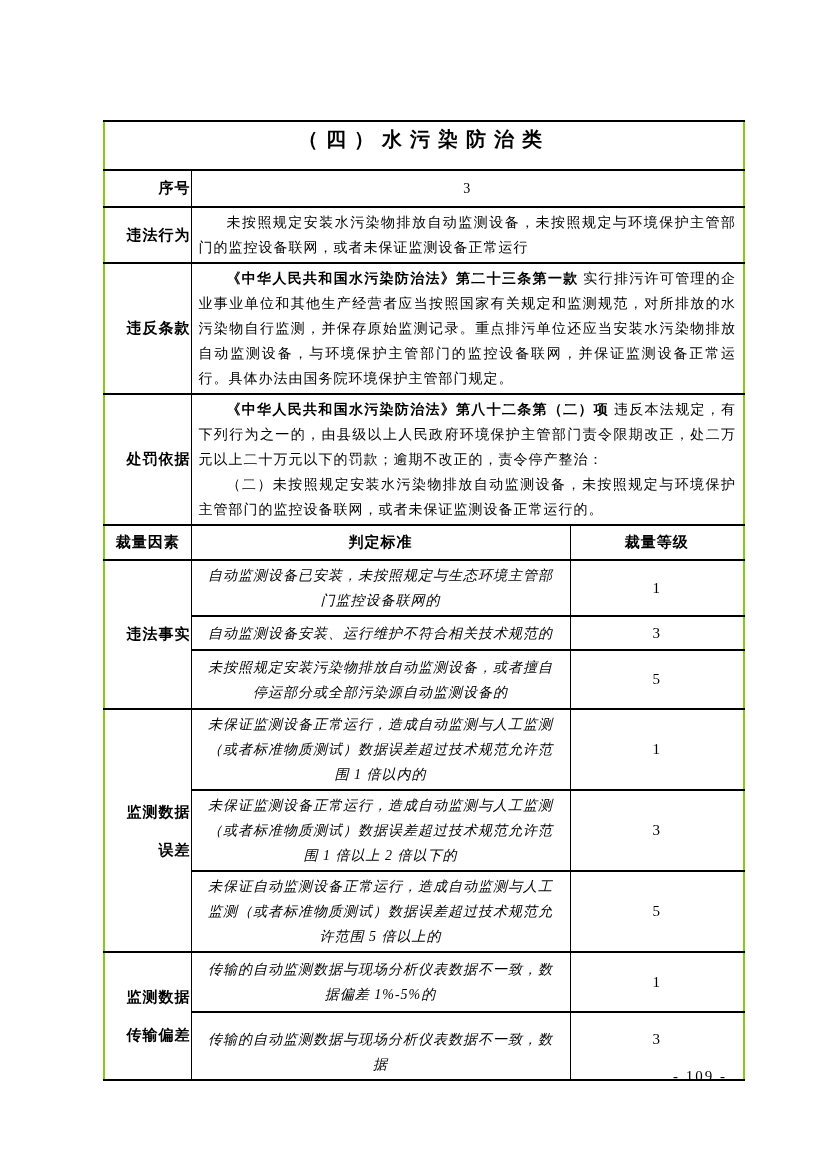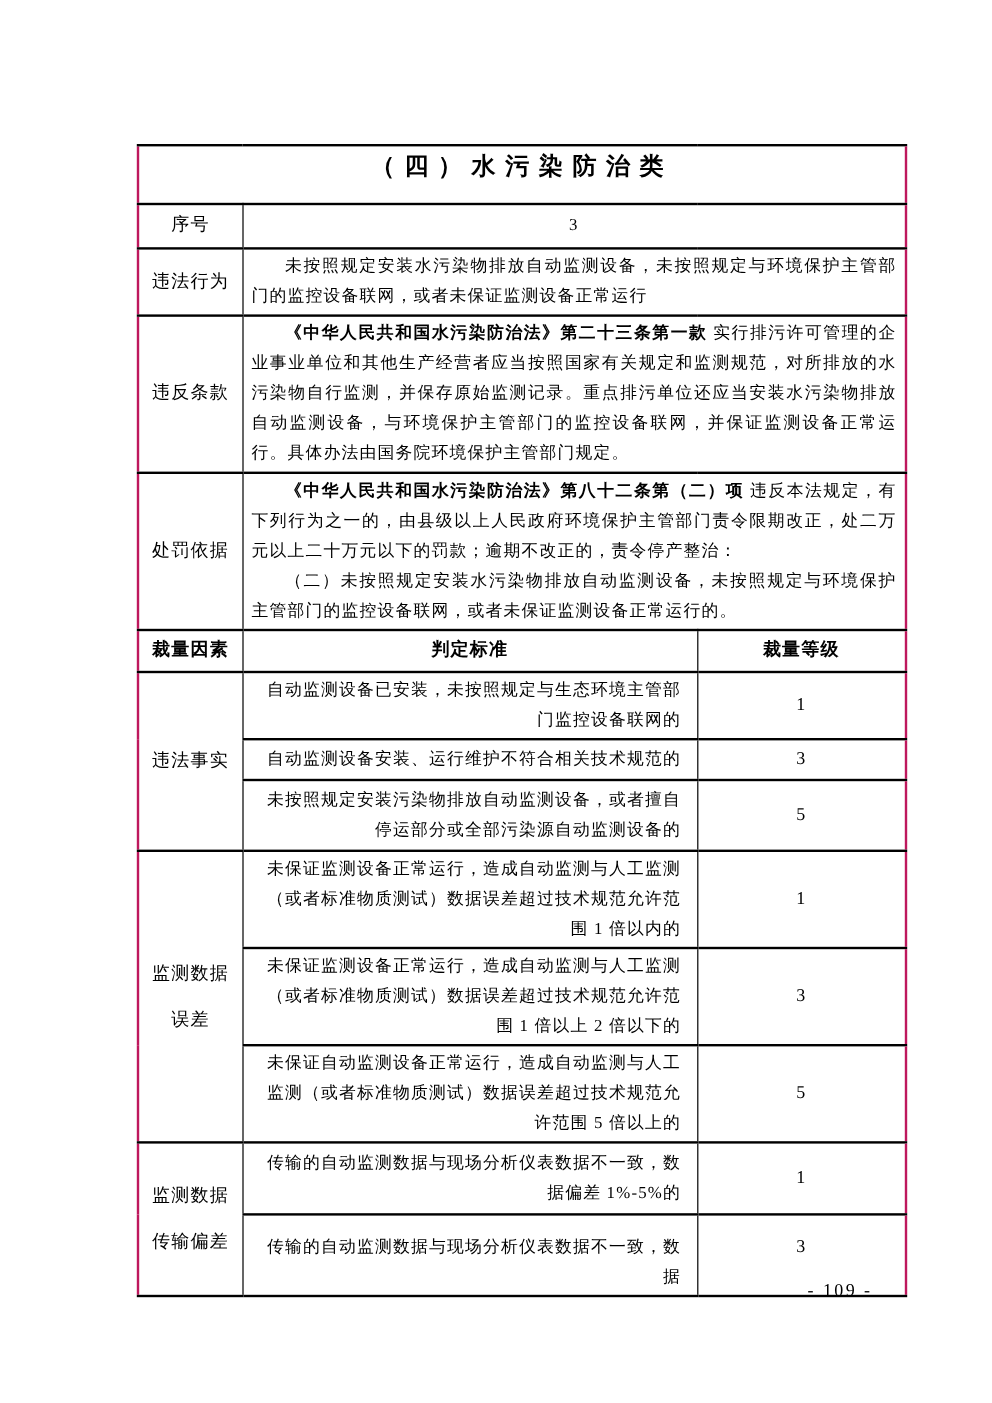--- a/index.html
+++ b/index.html
@@ -8,26 +8,26 @@
     position: relative;
     width: 827px;
     height: 1169px;
     background: #ffffff;
     font-family: "Liberation Serif", "DejaVu Serif", serif;
     color: #000000;
     overflow: hidden;
   }
   table.doc-table {
     position: absolute;
-    left: 114px;
+    left: 103px;
     top: 120px;
     width: 640px;
     border-collapse: collapse;
     table-layout: fixed;
-    border: 2px solid #be185d;
+    border: 2px solid #84cc16;
   }
   td {
     border-left: 1px solid #000;
     border-right: 1px solid #000;
     border-top: 2px solid #000;
     border-bottom: 2px solid #000;
     vertical-align: middle;
     font-size: 14px;
     letter-spacing: 1px;
     line-height: 25px;
@@ -38,33 +38,33 @@
     height: 43px;
     vertical-align: top;
     padding-top: 4px;
     text-align: center;
     font-weight: bold;
     font-size: 20px;
     letter-spacing: 8px;
     line-height: 26px;
   }
   .lbl {
-    text-align: center;
-    font-weight: normal;
+    text-align: right;
+    font-weight: bold;
     font-size: 15px;
     letter-spacing: 1px;
   }
   .lbl-multi {
     white-space: pre-line;
     line-height: 38px;
   }
   .center { text-align: center; }
   .para { padding: 2px 7px; text-align: justify; border-radius: 18px; }
   .para p { margin: 0; text-indent: 2em; }
-  .crit { text-align: right; padding: 2px 13px; }
+  .crit { text-align: center; padding: 2px 13px; font-style: italic; }
   .lvl { text-align: center; font-size: 15px; }
   .hdr {
     text-align: center;
     font-weight: bold;
     font-size: 15px;
   }
   .r-title  { height: 47px; }
   .r-serial { height: 37px; }
   .r-act    { height: 44px; }
   .r-clause { height: 121px; }

